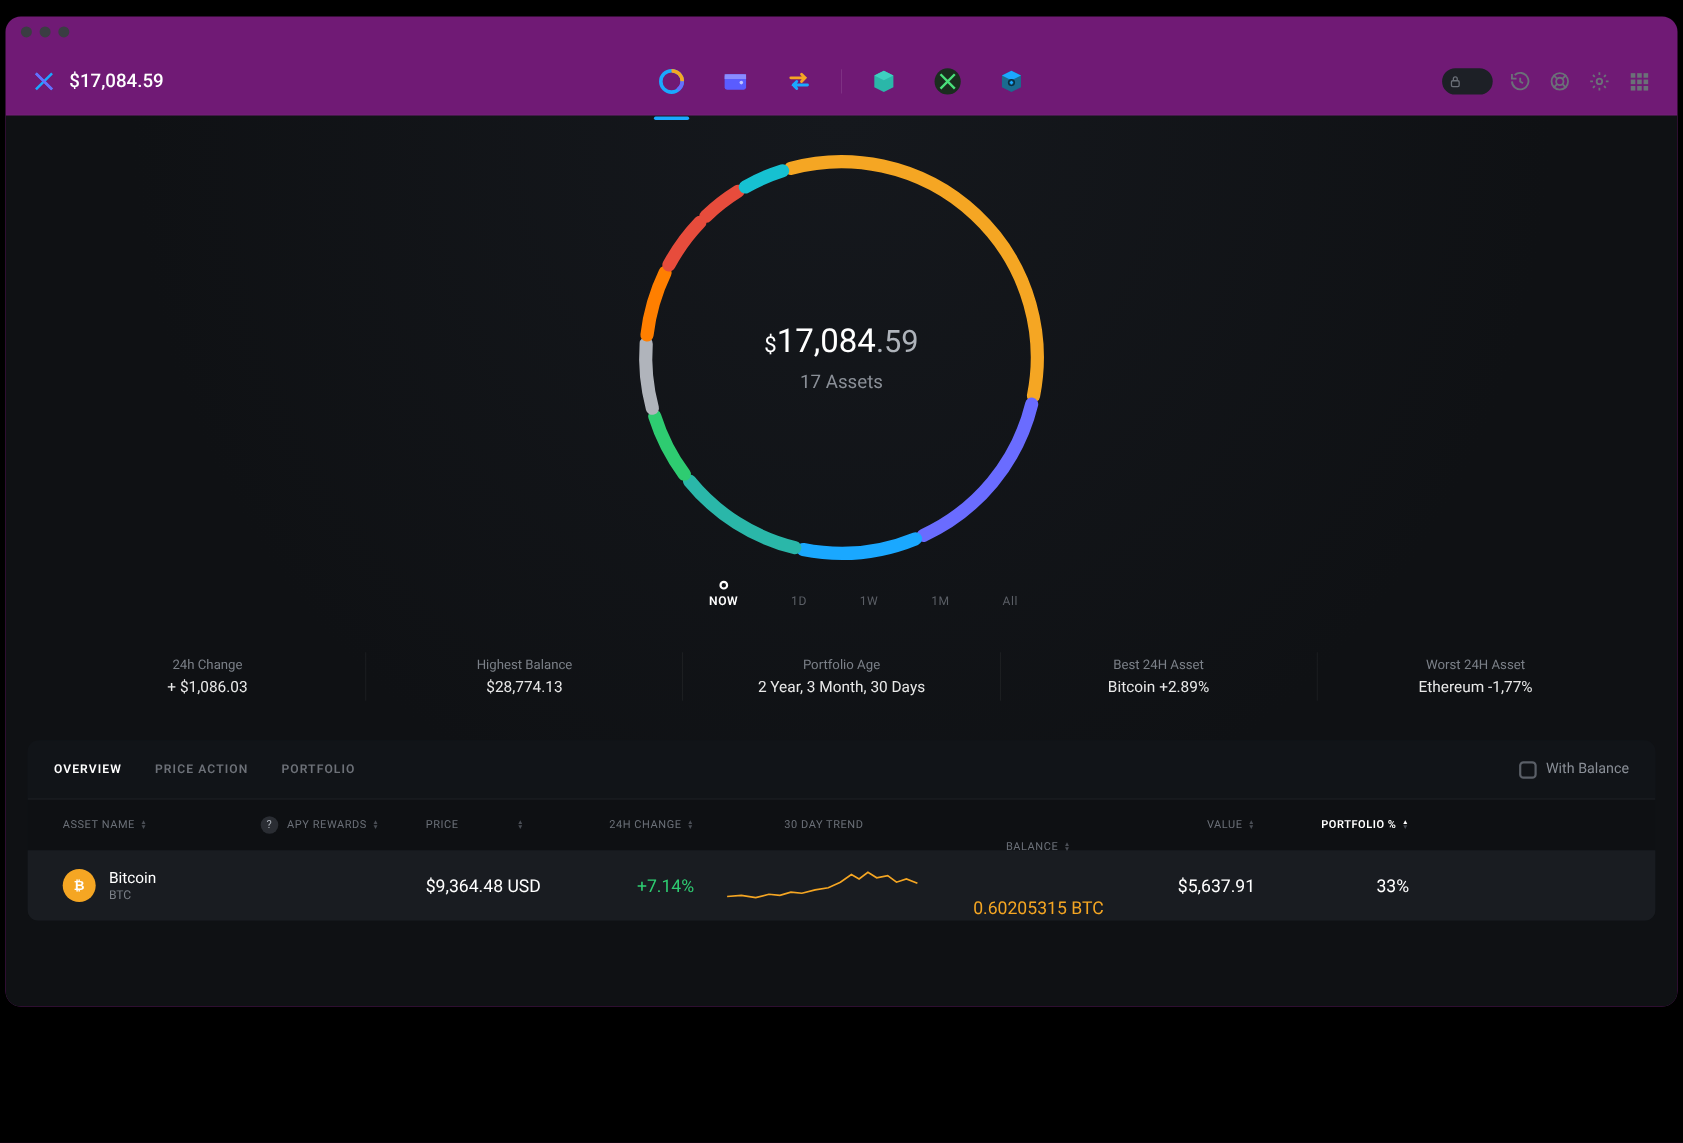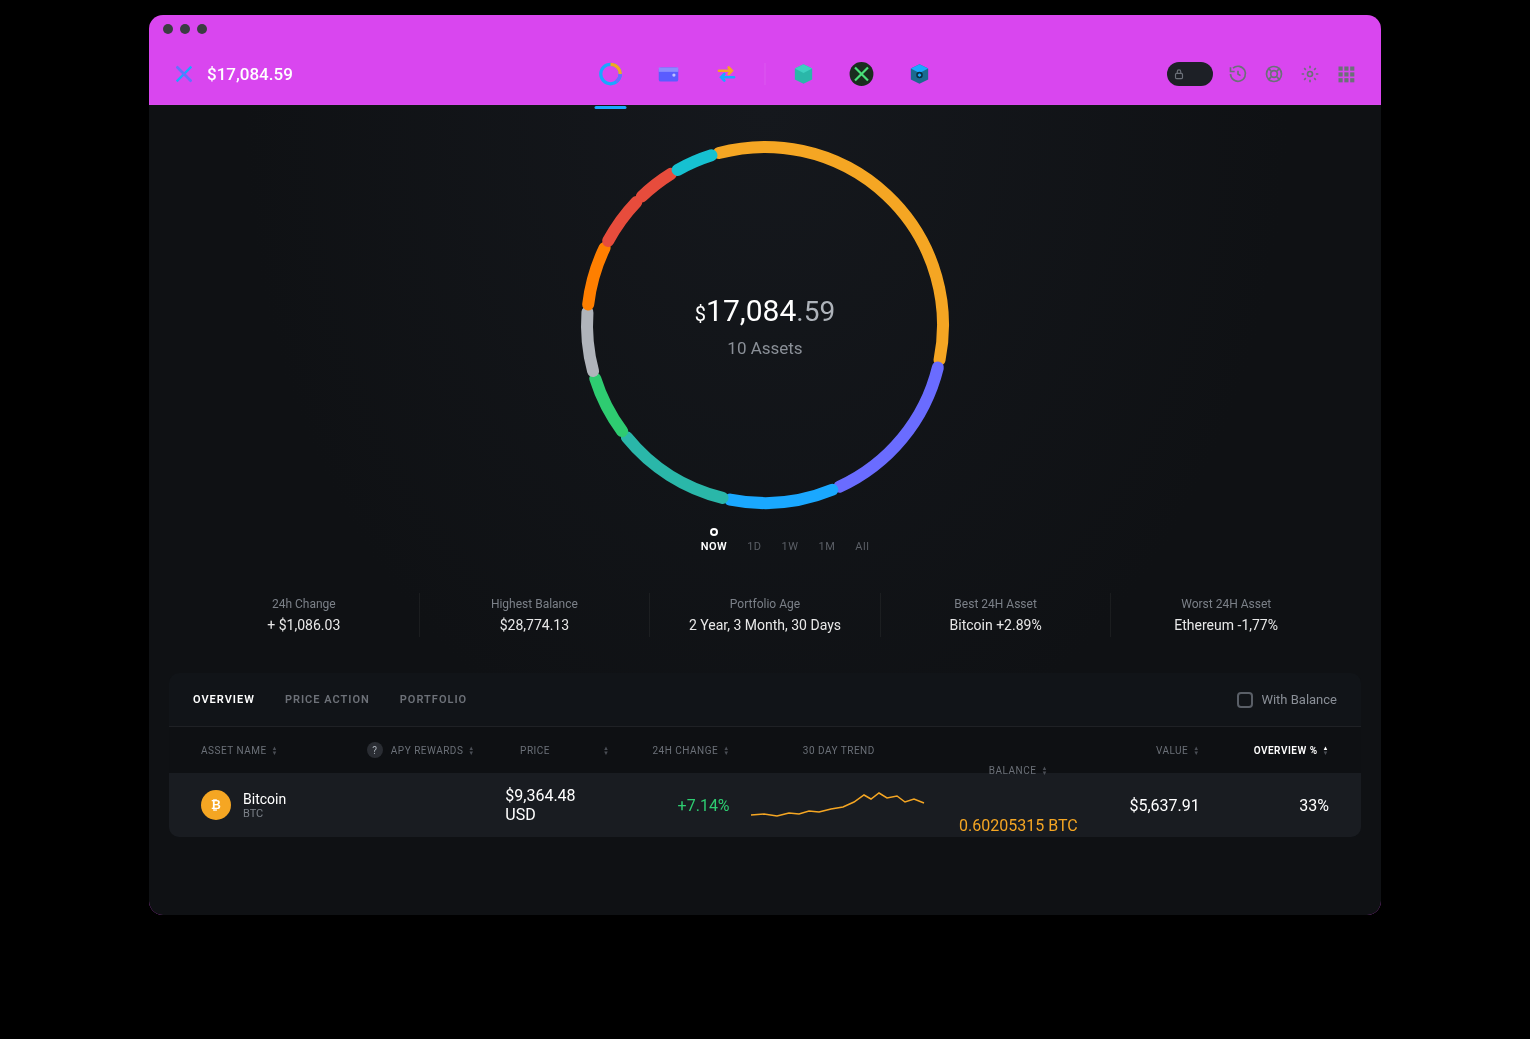--- a/index.html
+++ b/index.html
@@ -8,23 +8,23 @@
   font-family: -apple-system, BlinkMacSystemFont, "Segoe UI", Roboto, sans-serif;
   color: #e8e8e8;
   width: 1530px;
   height: 1039px;
   display: flex;
   align-items: flex-start;
   justify-content: center;
   padding-top: 15px;
 }
 .window {
-  width: 1232px;
+  width: 1520px;
   height: 900px;
-  background: #d946ef;
+  background: #701a75;
   border-radius: 14px;
   overflow: hidden;
   box-shadow: 0 20px 60px rgba(0,0,0,0.8);
   display: flex;
   flex-direction: column;
 }
 .titlebar {
   height: 28px;
   display: flex;
   align-items: center;
@@ -91,21 +91,21 @@
 }
 .donut-center {
   position:absolute; inset:0; display:flex; flex-direction:column;
   align-items:center; justify-content:center; gap:10px;
 }
 .donut-amount { font-size: 30px; color:#fff; font-weight:400; }
 .donut-amount .sm { font-size:20px; }
 .donut-amount .cents { font-size:28px; color:#aeb3ba; }
 .donut-assets { font-size:17px; color:#8a8f97; }
 .timeframe-row{
-  display:flex; gap:20px; margin-top:12px; align-items:flex-end;margin-left:40px;
+  display:flex; gap:48px; margin-top:12px; align-items:flex-end;margin-left:40px;
 }
 .tf {
   font-size:11px; color:#5b5f66; text-align:center; cursor:pointer;
   letter-spacing:0.5px; display:flex; flex-direction:column; align-items:center; gap:4px; height:26px; justify-content:flex-end;
 }
 .tf.active{ color:#fff; font-weight:600; }
 .tf .dot{ width:8px; height:8px; border:2px solid #fff; border-radius:50%; background:transparent;}
 .stats-row {
   display:flex; margin:22px 40px 0 40px;
   justify-content:space-between;
@@ -137,21 +137,21 @@
   width:16px; height:16px; border:2px solid #5a5f67; border-radius:4px; cursor:pointer;
 }
 .table-header{
   display:flex; align-items:center; padding: 0 24px; height:46px;
   font-size:10px; letter-spacing:0.5px; color:#6b7078;
   background: #0e1013;
 }
 .table-header > div, .table-row > div { display:flex; align-items:center; padding:0 8px;}
 .col-asset{ width:180px; }
 .col-apy{ width:150px; }
-.col-price{ width:130px; justify-content:flex-end;gap:48px;}
+.col-price{ width:130px; justify-content:flex-start;gap:48px;}
 .col-change{ width:130px; justify-content:flex-end;}
 .col-trend{ width:220px; justify-content:center;}
 .col-balance{ width:170px; justify-content:center;margin-top:40px;}
 .col-value{ width:120px; justify-content:flex-end;}
 .col-pct{ width:140px; justify-content:flex-end;}
 .sort-arrows{
   display:inline-flex; flex-direction:column; margin-left:5px; font-size:6px; line-height:5px; color:#4a4e55;
 }
 .help-dot{
   width:16px; height:16px; border-radius:50%; background:#2a2d33;
@@ -293,21 +293,21 @@
             <path d="M 18.065202920545858 236.06979002824875 A 178 178 0 0 1 12.455540638291978 177.27345490878193" stroke="#b0b4bb" stroke-width="12" fill="none" stroke-linecap="round"></path>
             <path d="M 13.17964772312942 169.5411872122698 A 178 178 0 0 1 29.608290204667696 112.80868294341712" stroke="#ff7f00" stroke-width="12" fill="none" stroke-linecap="round"></path>
             <path d="M 33.127985532431325 105.88596385330848 A 178 178 0 0 1 61.31184802809679 67.02293082831928" stroke="#e74c3c" stroke-width="12" fill="none" stroke-linecap="round"></path>
             <path d="M 66.79851505106751 61.52667939849161 A 178 178 0 0 1 95.93797641942218 38.883039602012815" stroke="#e74c3c" stroke-width="12" fill="none" stroke-linecap="round"></path>
             <path d="M 102.6191318565049 34.923941620606286 A 178 178 0 0 1 136.47436768823928 20.238382766815647" stroke="#16c1d1" stroke-width="12" fill="none" stroke-linecap="round"></path>
           </svg>
         <div class="donut-center">
           <div class="donut-amount">
             <span class="sm">$</span><span>17,084</span><span class="cents">.59</span>
           </div>
-          <div class="donut-assets">10 Assets</div>
+          <div class="donut-assets">17 Assets</div>
         </div>
       </div>
       <div class="timeframe-row" id="tf-row">
           <div class="tf active">
             <div class="dot"></div>
             <span>NOW</span>
           </div>
           <div class="tf">
             <span>1D</span>
           </div>
@@ -381,21 +381,21 @@
           </div>
         <div class="col-balance">
             <span>BALANCE</span>
             <span class="sort-arrows">▲<br>▼</span>
           </div>
         <div class="col-value">
             <span>VALUE</span>
             <span class="sort-arrows">▲<br>▼</span>
           </div>
         <div class="col-pct portfolio-pct-hd">
-            <span>OVERVIEW %</span>
+            <span>PORTFOLIO %</span>
             <span class="sort-arrows" style="color:#fff;">▲<br><span style="color:#4a4e55">▼</span></span>
           </div>
       </div>
       <div id="table-body">
           <div class="table-row">
             <div class="col-asset">
               <div class="coin-icon" style="background: rgb(245, 166, 35);">
                 <svg width="18" height="18" viewBox="0 0 24 24">
                   <text x="12" y="17" text-anchor="middle" font-size="16" font-weight="bold" fill="#fff">₿</text>
                 </svg>

